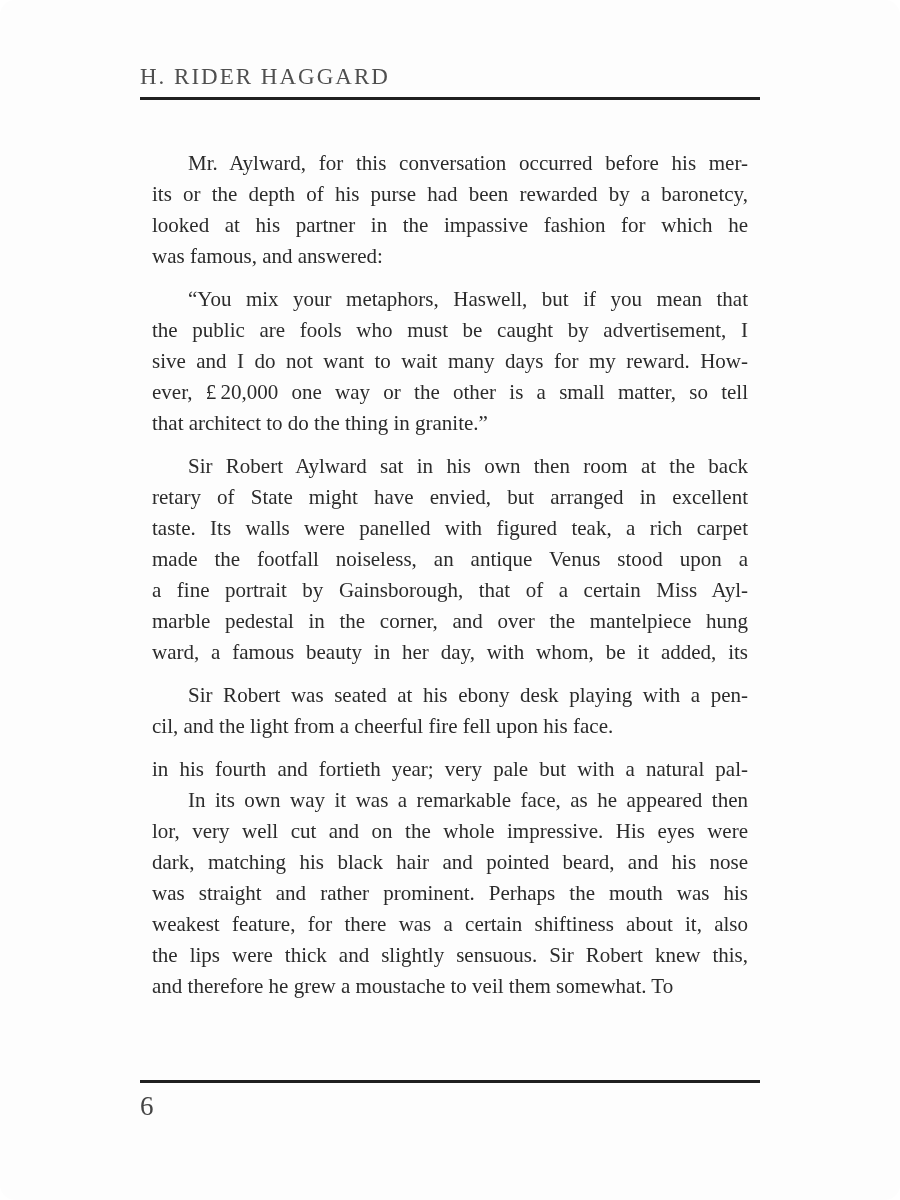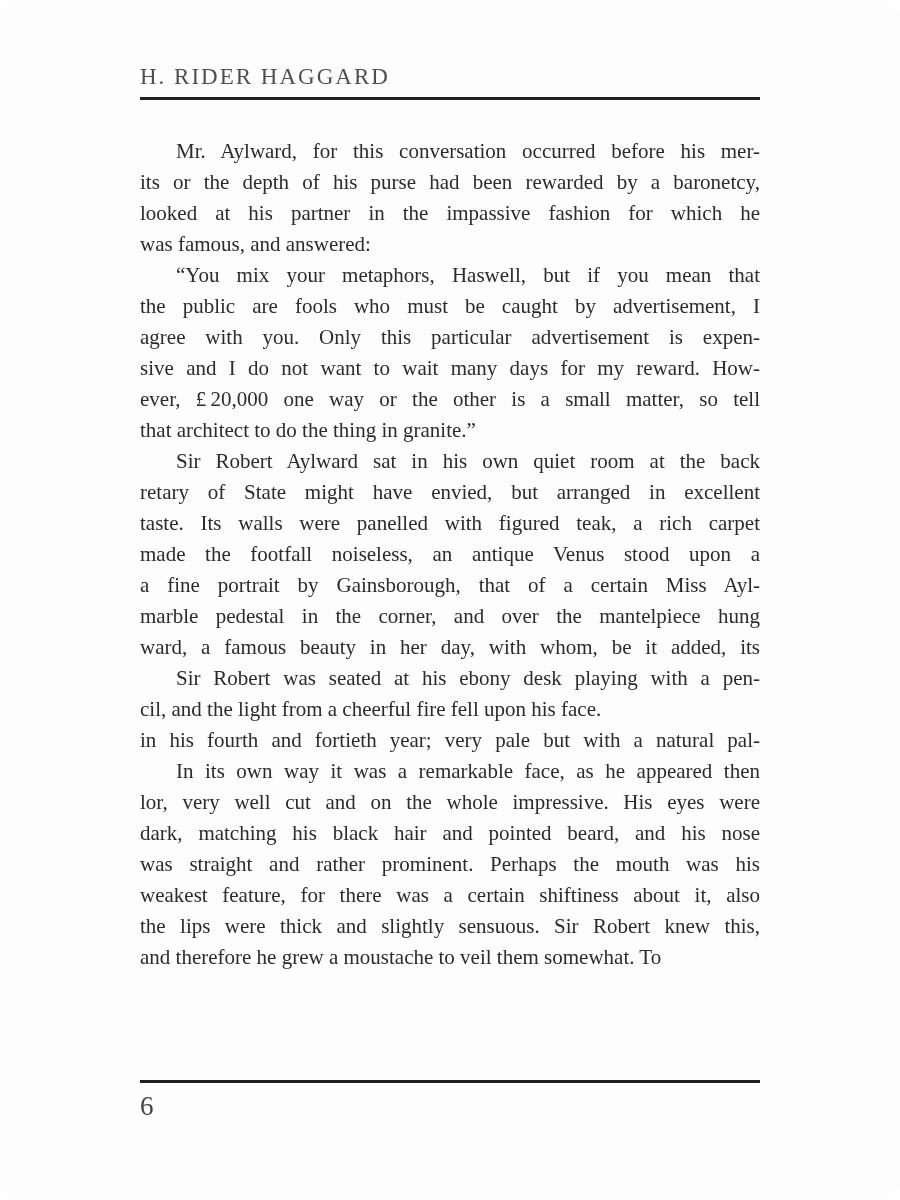--- a/index.html
+++ b/index.html
@@ -34,21 +34,21 @@
     margin-top: 7px;
     height: 3px;
     background: var(--rule, #202020);
   }
   .text-block {
     position: absolute;
     left: 140px;
     top: 136px;
     width: 620px;
   }
-  .para { margin: 0; }
+  .para { margin: 12px; }
   .line {
     font-size: 21px;
     line-height: 31px;
     height: 31px;
     text-align: justify;
     text-align-last: justify;
     overflow: visible;
   }
   .line.first { text-indent: 36px; }
   .line.last  { text-align-last: left; }
@@ -84,27 +84,26 @@
 
   <div class="para">
         <div class="line first">Mr. Aylward, for this conversation occurred before his mer-</div>
         <div class="line">its or the depth of his purse had been rewarded by a baronetcy,</div>
         <div class="line">looked at his partner in the impassive fashion for which he</div>
         <div class="line last">was famous, and answered:</div>
       </div>
       <div class="para">
         <div class="line first">“You mix your metaphors, Haswell, but if you mean that</div>
         <div class="line">the public are fools who must be caught by advertisement, I</div>
-        <div class="line">agree with you. Only this particular advertisement is expen-</div>
         <div class="line">sive and I do not want to wait many days for my reward. How-</div>
         <div class="line">ever, £ 20,000 one way or the other is a small matter, so tell</div>
         <div class="line last">that architect to do the thing in granite.”</div>
       </div>
       <div class="para">
-        <div class="line first">Sir Robert Aylward sat in his own quiet room at the back</div>
+        <div class="line first">Sir Robert Aylward sat in his own then room at the back</div>
         <div class="line">retary of State might have envied, but arranged in excellent</div>
         <div class="line">taste. Its walls were panelled with figured teak, a rich carpet</div>
         <div class="line">made the footfall noiseless, an antique Venus stood upon a</div>
         <div class="line">a fine portrait by Gainsborough, that of a certain Miss Ayl-</div>
         <div class="line">marble pedestal in the corner, and over the mantelpiece hung</div>
         <div class="line">ward, a famous beauty in her day, with whom, be it added, its</div>
       </div>
       <div class="para">
         <div class="line first">Sir Robert was seated at his ebony desk playing with a pen-</div>
         <div class="line last">cil, and the light from a cheerful fire fell upon his face.</div>

